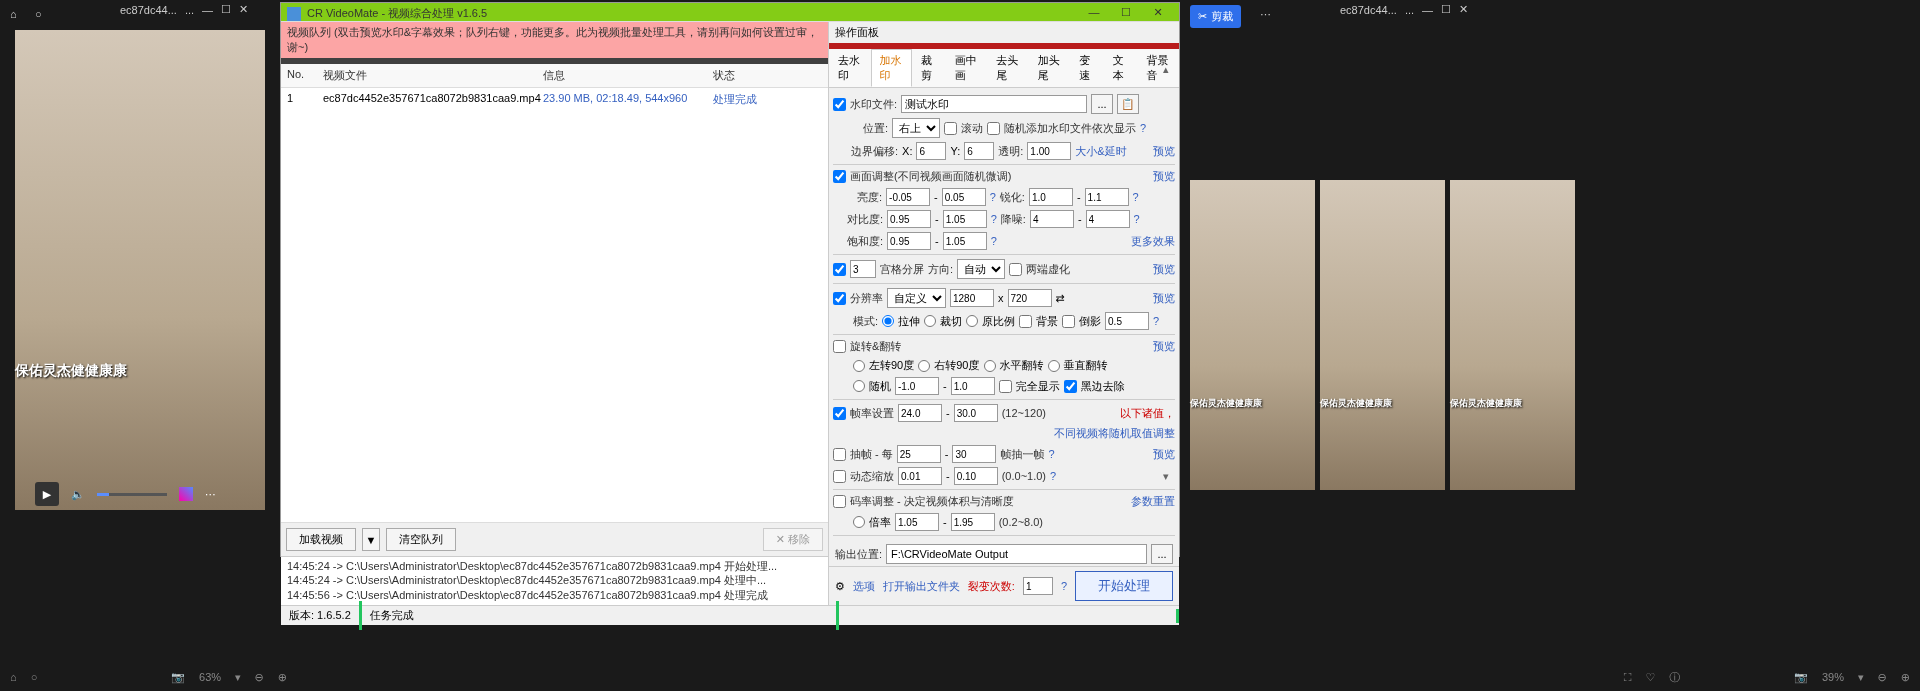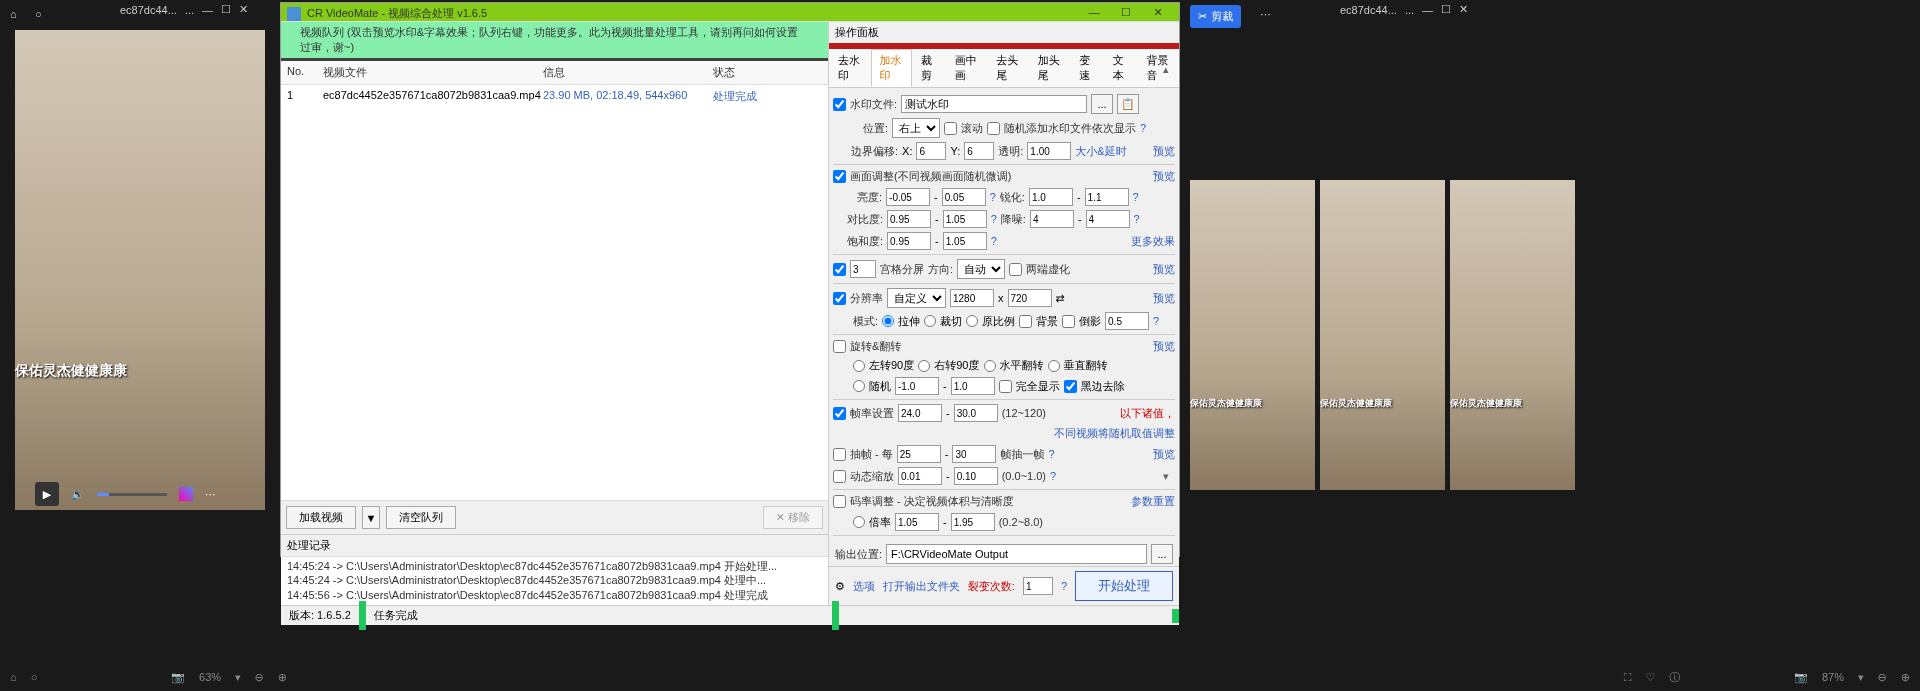--- a/index.html
+++ b/index.html
@@ -25,21 +25,21 @@
 
 .win{position:absolute;left:280px;top:2px;width:900px;height:555px;background:#f0f0f0;border:1px solid #999;display:flex;flex-direction:column}
 .titlebar{height:22px;background:#84cc16;display:flex;align-items:flex-end;padding:0 6px;border-bottom:1px solid #ddd}
 .titlebar-icon{width:14px;height:14px;background:#4a90d9;margin-right:6px}
 .title-text{flex:1;color:#333}
 .win-btns{display:flex;gap:2px}
 .win-btn{width:30px;height:18px;display:flex;align-items:center;justify-content:center;color:#333}
 
 .content{flex:1;display:flex}
 .left-pane{width:548px;display:flex;flex-direction:column;border-right:1px solid #ccc}
-.queue-hdr{padding:3px 19px;color:#333;border-bottom:3px solid #404040;background:#86efac}
+.queue-hdr{padding:3px 6px;color:#333;border-bottom:6px solid #404040;background:#fca5a5}
 .table-hdr{display:flex;background:#f8f8f8;border-bottom:1px solid #ddd;padding:2px 0}
 .th{padding:2px 6px;color:#333}
 .th-no{width:36px}.th-file{width:220px}.th-info{width:170px}.th-status{width:90px}
 .table-body{flex:1;background:#fff}
 .tr{display:flex;padding:2px 0}
 .td{padding:2px 6px}
 .td-no{width:36px}.td-file{width:220px}.td-info{width:170px;color:#3560c0}.td-status{width:90px;color:#3560c0}
 .queue-btns{padding:5px;display:flex;gap:6px;border-top:1px solid #ddd}
 .btn{background:#f5f5f5;border:1px solid #aaa;padding:3px 12px;cursor:pointer}
 .btn-move{margin-left:auto;color:#999;border-color:#ccc}
@@ -65,21 +65,21 @@
 .lnk{color:#3560c0;cursor:pointer}
 .lnk-r{margin-left:auto}
 .q{color:#3560c0;cursor:pointer}
 .sep{border-top:1px solid #ccc;margin:2px 0}
 .radio{width:12px;height:12px}
 .start-btn{border:1px solid #3560c0;color:#3560c0;padding:5px 22px;background:#eaf1ff;font-size:13px}
 .footer-row{padding:4px 6px;display:flex;align-items:center;gap:8px;border-top:1px solid #ccc}
 .output-inp{flex:1;border:1px solid #999;padding:2px 4px;background:#fff;height:20px}
 
 .status-bar{height:20px;border-top:1px solid #ccc;display:flex;align-items:center;background:#f0f0f0}
-.status-cell{padding:7px 8px;border-right:7px solid #22c55e}
+.status-cell{padding:7px 8px;border-right:3px solid #22c55e}
 .status-cell.wide{flex:1}
 .scroll-hint{position:absolute;right:2px;top:60px;width:14px;height:420px;display:flex;flex-direction:column;justify-content:space-between;color:#666}
 </style>
 </head>
 <body>
 
 <div class="bg-tab bg-tab-left">
     <span>ec87dc44...</span>
     <span>...</span>
     <span>—</span>
@@ -124,21 +124,21 @@
   <span style="margin-left:120px">📷</span>
   <span>63%</span>
   <span>▾</span>
   <span>⊖</span>
   <span>⊕</span>
   <div class="bb-right">
     <span>⛶</span>
     <span>♡</span>
     <span>ⓘ</span>
     <span style="margin-left:100px">📷</span>
-    <span>87%</span>
+    <span>39%</span>
     <span>▾</span>
     <span>⊖</span>
     <span>⊕</span>
   </div>
 </div>
 
 <div class="win">
   <div class="titlebar">
     <div class="titlebar-icon"></div>
     <span class="title-text">CR VideoMate - 视频综合处理 v1.6.5</span>
@@ -167,21 +167,20 @@
           <div class="td td-status">处理完成</div>
         </div>
       </div>
       <div class="queue-btns">
         <button class="btn">加载视频</button>
         <button class="btn" style="width:18px;padding:3px 2px">▼</button>
         <button class="btn">清空队列</button>
         <button class="btn btn-move">✕ 移除</button>
       </div>
       <div class="log-area">
-        <div class="log-hdr">处理记录</div>
         <div class="log-body">
           <div class="log-line">14:45:24 -&gt; C:\Users\Administrator\Desktop\ec87dc4452e357671ca8072b9831caa9.mp4 开始处理...</div>
           <div class="log-line">14:45:24 -&gt; C:\Users\Administrator\Desktop\ec87dc4452e357671ca8072b9831caa9.mp4 处理中...</div>
           <div class="log-line">14:45:56 -&gt; C:\Users\Administrator\Desktop\ec87dc4452e357671ca8072b9831caa9.mp4 处理完成</div>
         </div>
       </div>
     </div>
 
     <div class="right-pane">
       <div class="panel-hdr">操作面板</div>

